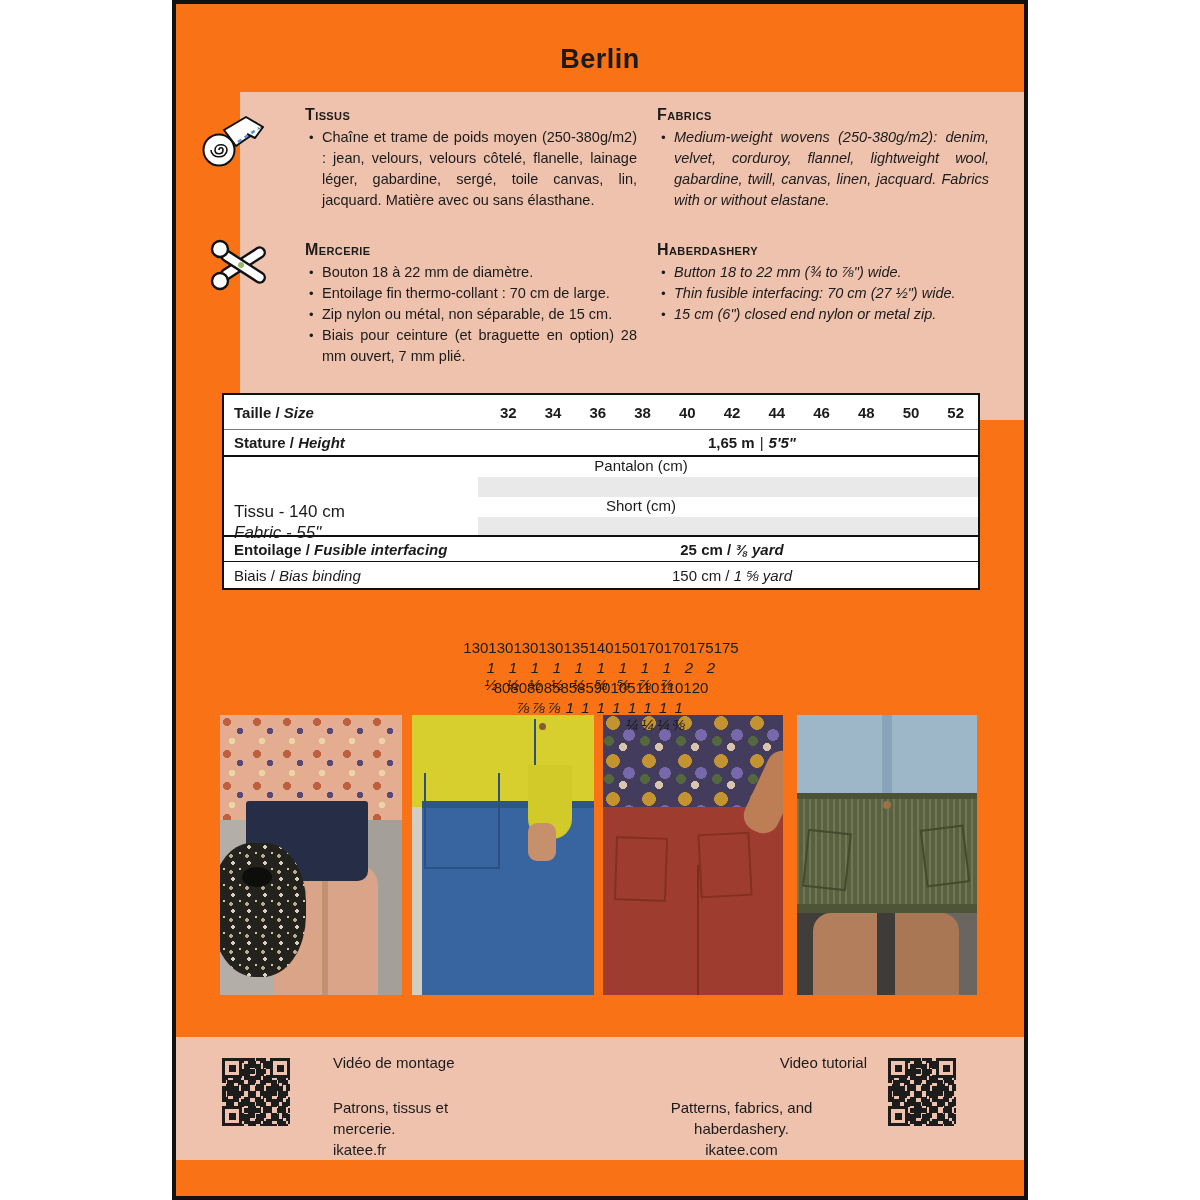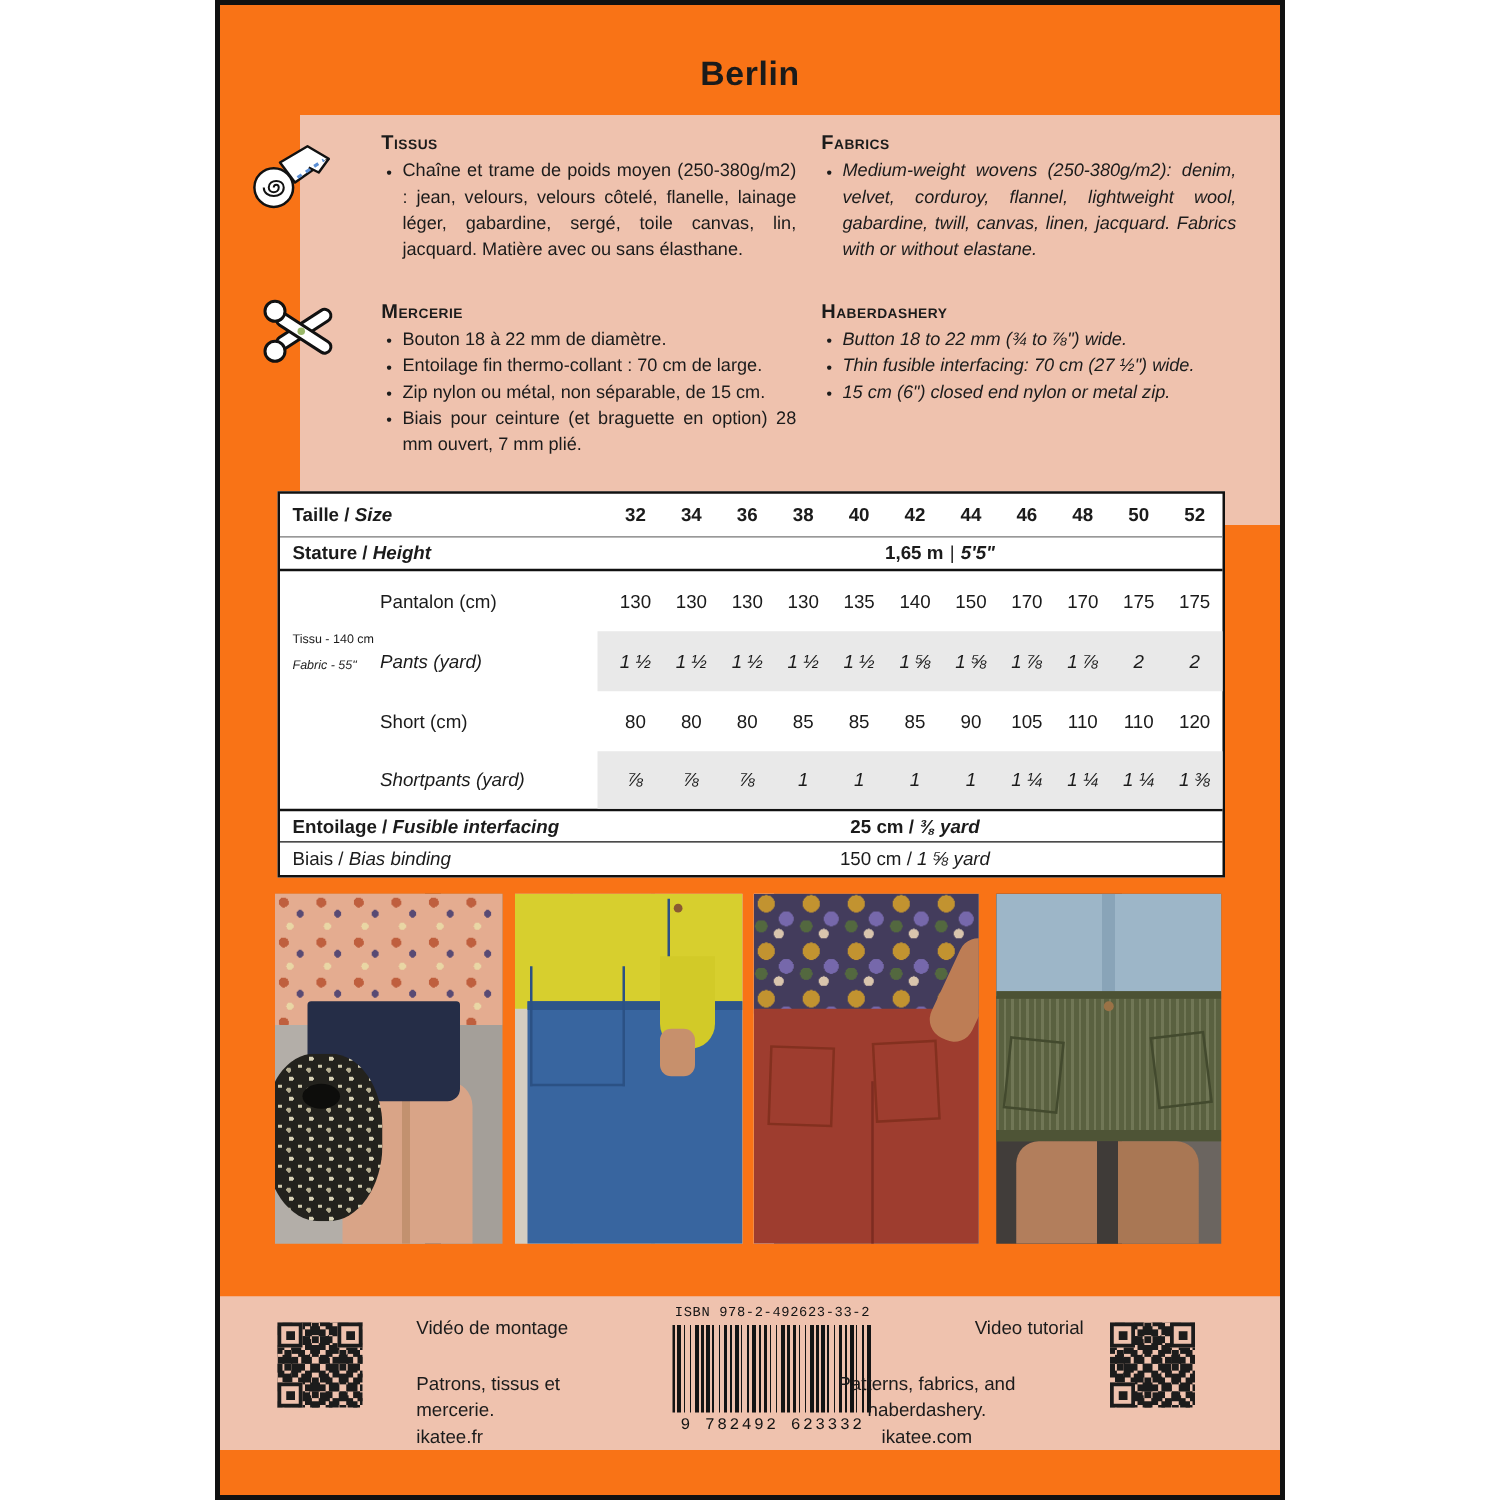--- a/index.html
+++ b/index.html
@@ -30,27 +30,27 @@
   .stable { position:absolute; left:46px; top:389px; width:758px; border:2px solid #111; background:#fff; font-size:15px; }
   .t-row { display:flex; align-items:center; position:relative; }
   .t-label { flex:0 0 262px; padding-left:10px; }
   .t-sub { flex:0 0 182px; margin-left:80px; }
   .t-vals { flex:1; display:flex; position:relative; z-index:1; }
   .t-vals span { flex:1; text-align:center; }
   .r-size { height:35px; border-bottom:1px solid #777; font-weight:bold; }
   .r-size .t-vals span { font-weight:bold; }
   .r-stat { height:27px; border-bottom:2px solid #111; font-weight:bold;gap:40px; }
   .r-stat .t-vals { justify-content:center; }
-  .r-data { height:48px; }
+  .r-data { height:20px;flex-direction:column; }
   .r-data.shaded::before { content:""; position:absolute; left:254px; right:0; top:0; bottom:0; background:#e9e9e9; }
   .r-data.last { border-bottom:2px solid #111; }
   .r-foot { height:26px; }
   .r-foot.first { border-bottom:1px solid #111; height:25px;font-weight:bold; }
   .r-foot .t-vals { justify-content:center; }
-  .fabric-lbl { position:absolute; left:10px; top:106px; font-size:10px; line-height:21px; z-index:2; }
+  .fabric-lbl { position:absolute; left:10px; top:106px; font-size:17px; line-height:21px; z-index:2; }
   .sep { padding:0 5px; font-weight:normal; }
 
   
   .ph { position:absolute; top:711px; height:280px; overflow:hidden; }
   .ph1 { left:44px;  width:182px; background:linear-gradient(90deg,#b3aea8 0 66%,#6f6a64 66% 73%,#a49f99 73%); }
   .ph2 { left:236px; width:182px; background:linear-gradient(90deg,#d4cdc1 0 24%,#bdb5a6 24% 25.5%,#cbc3b6 25.5% 60%,#beb6a8 60% 61.5%,#d0c9bd 61.5%); }
   .ph3 { left:427px; width:180px; background:linear-gradient(90deg,#ece9e4 0 9%,#96928c 9%); }
   .ph4 { left:621px; width:180px; background:linear-gradient(90deg,#413d3a 0 56%,#6b6560 56%); }
   .ph div { position:absolute; }
 
@@ -340,25 +340,20 @@
         <i class="tr"></i>
         <i class="bl"></i>
       </div>
     <div class="txt fr-video">Vidéo de montage</div>
     <div class="txt fr-lines">
       <div>Patrons, tissus et</div>
       <div>mercerie.</div>
       <div>ikatee.fr</div>
     </div>
 
-    <div class="barcode">
-      <div class="isbn">ISBN 978-2-492623-33-2</div>
-      <div class="bars"></div>
-      <div class="digits">9 782492 623332</div>
-    </div>
 
     <div class="txt en-video">Video tutorial</div>
     <div class="txt en-lines">
       <div>Patterns, fabrics, and</div>
       <div>haberdashery.</div>
       <div>ikatee.com</div>
     </div>
     <div class="qr qr-right">
         <i class="tl"></i>
         <i class="tr"></i>

